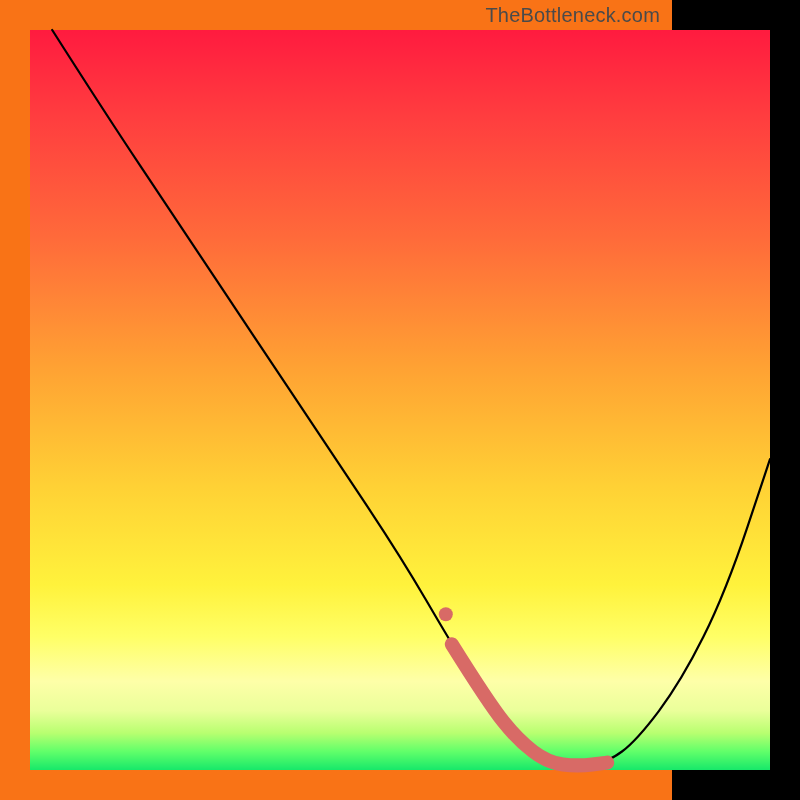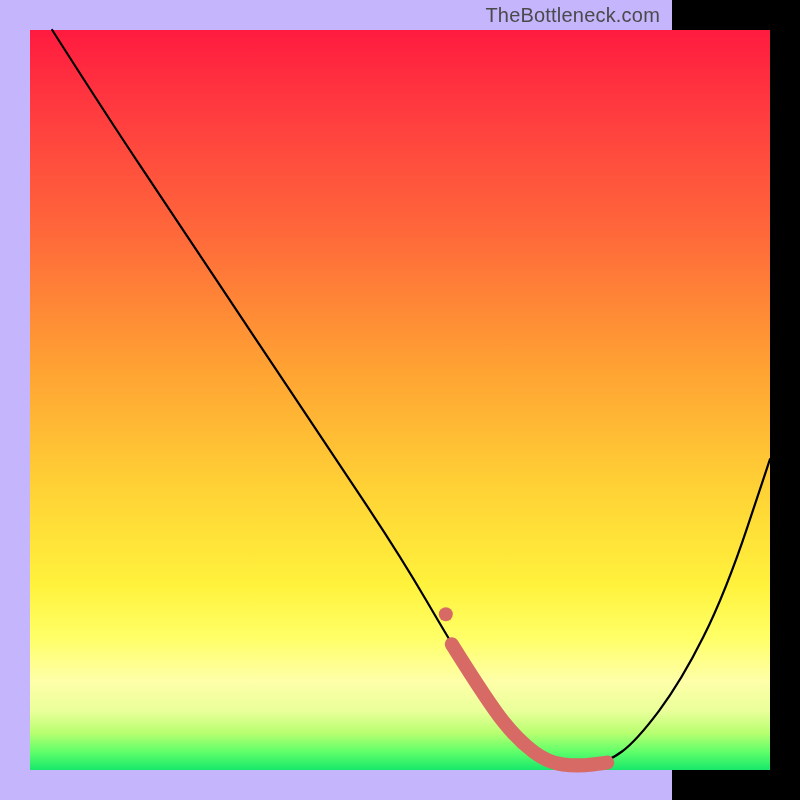--- a/index.html
+++ b/index.html
@@ -8,21 +8,21 @@
     width: 800px;
     height: 800px;
     background: #000;
     overflow: hidden;
     font-family: Arial, Helvetica, sans-serif;
   }
   .frame {
     position: relative;
     width: 672px;
     height: 800px;
-    background: #c4b5fd;
+    background: #f97316;
   }
   .plot {
     position: absolute;
     left: 30px;
     top: 30px;
     width: 740px;
     height: 740px;
     
     background: linear-gradient(
       to bottom,

